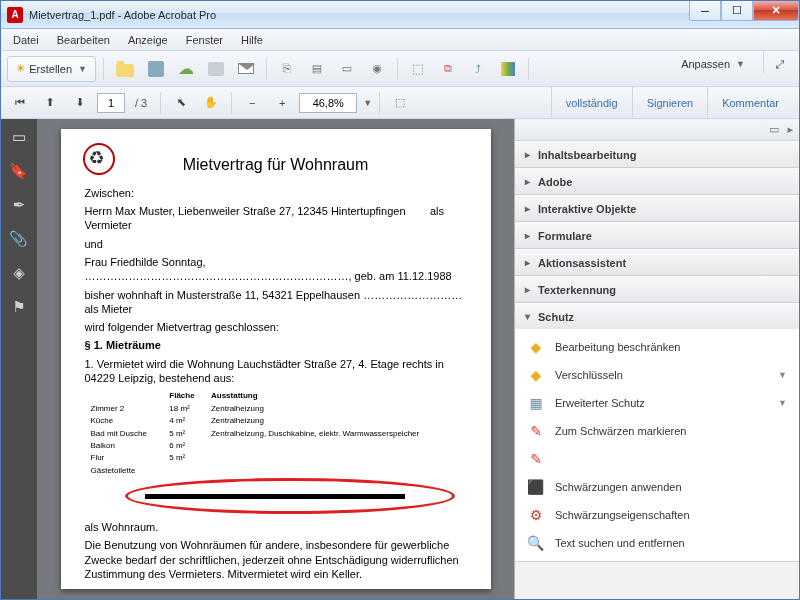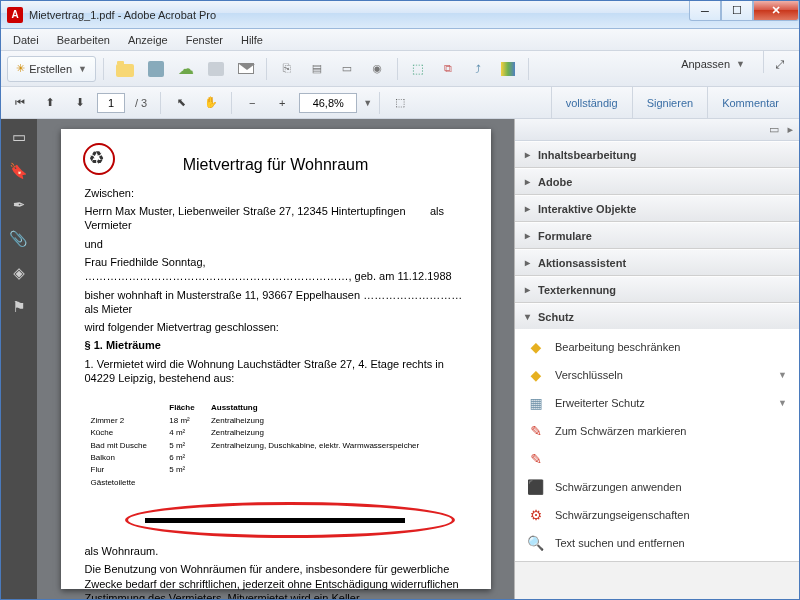--- a/index.html
+++ b/index.html
@@ -31,21 +31,21 @@
 .zoomin{width:58px;height:20px;border:1px solid #a9b5c4;text-align:center;background:#fff}
 .workarea{flex:1;display:flex;overflow:hidden}
 .leftbar{width:36px;background:#4c4c4c;display:flex;flex-direction:column;align-items:center;padding-top:8px;gap:14px}
 .lefticon{width:20px;height:20px;color:#cfcfcf;cursor:pointer;display:flex;align-items:center;justify-content:center;font-size:15px}
 .docarea{flex:1;background:#76797d;overflow:auto;padding:10px;display:flex;justify-content:center}
 .page{width:430px;background:#fff;box-shadow:0 2px 6px rgba(0,0,0,.5);padding:20px 24px;font-size:8.2px;color:#000;line-height:1.3;position:relative}
 .page h1{text-align:center;font-size:16px;font-weight:normal;margin:6px 0 10px}
 .page .logo{position:absolute;top:14px;left:22px;width:32px;height:32px;border:2px solid #b00;border-radius:50%}
 .page .logo::before{content:"♻";position:absolute;top:2px;left:4px;font-size:18px;color:#333}
 .page .lbl{font-weight:bold}
-.page table{width:100%;margin:16px 0}
+.page table{width:100%;margin:4px 0}
 .page td{padding:0 4px;font-size:8px}
 .redact{height:36px;margin:2px 0;position:relative}
 .redact .oval{position:absolute;top:-4px;left:40px;width:330px;height:36px;border:3px solid #e02020;border-radius:50%}
 .redact .bar{position:absolute;top:12px;left:60px;width:260px;height:5px;background:#000;filter:blur(.6px)}
 .rightpanel{width:285px;background:#f2f2f2;border-left:1px solid #b6b6b6;display:flex;flex-direction:column;overflow-y:auto}
 .rp-top{height:22px;background:linear-gradient(#f4f6f9,#e4e8ee);border-bottom:1px solid #cfd6e0;display:flex;justify-content:flex-end;align-items:center;padding:0 6px;gap:8px;color:#777}
 .accordion{border-bottom:1px solid #cfcfcf}
 .acc-head{height:26px;background:linear-gradient(#f6f7f9,#e6e8eb);display:flex;align-items:center;padding:0 10px;cursor:pointer;color:#3c3c3c;font-weight:bold;font-size:12px;border-top:1px solid #fdfdfd}
 .acc-head .chev{margin-right:8px;color:#666;font-size:10px}
 .acc-body{background:#fff;padding:4px 0}
@@ -171,21 +171,21 @@
     </div>
 
     <div class="docarea">
       <div class="page">
         <div class="logo"></div>
         <h1>Mietvertrag für Wohnraum</h1>
         <p class="para">Zwischen:</p>
         <p class="para"><span>Herrn Max Muster, Liebenweiler Straße 27, 12345 Hintertupfingen</span> &nbsp;&nbsp;&nbsp;&nbsp;&nbsp;&nbsp; <span>als Vermieter</span></p>
         <p class="para">und</p>
         <p class="para">Frau Friedhilde Sonntag, ………………………………………………………………, geb. am 11.12.1988</p>
-        <p class="para">bisher wohnhaft in Musterstraße 11, 93667 Eppelhausen ……………………… als Mieter</p>
+        <p class="para">bisher wohnhaft in Musterstraße 11, 54321 Eppelhausen ……………………… als Mieter</p>
         <p class="para">wird folgender Mietvertrag geschlossen:</p>
         <p class="lbl para">§ 1.  Mieträume</p>
         <p class="para">1.   Vermietet wird die Wohnung Lauchstädter Straße 27, 4. Etage rechts in 04229 Leipzig, bestehend aus:</p>
         <table>
           <tbody>
               <tr>
                 <td></td>
                 <td class="lbl">Fläche</td>
                 <td class="lbl">Ausstattung</td>
               </tr>

